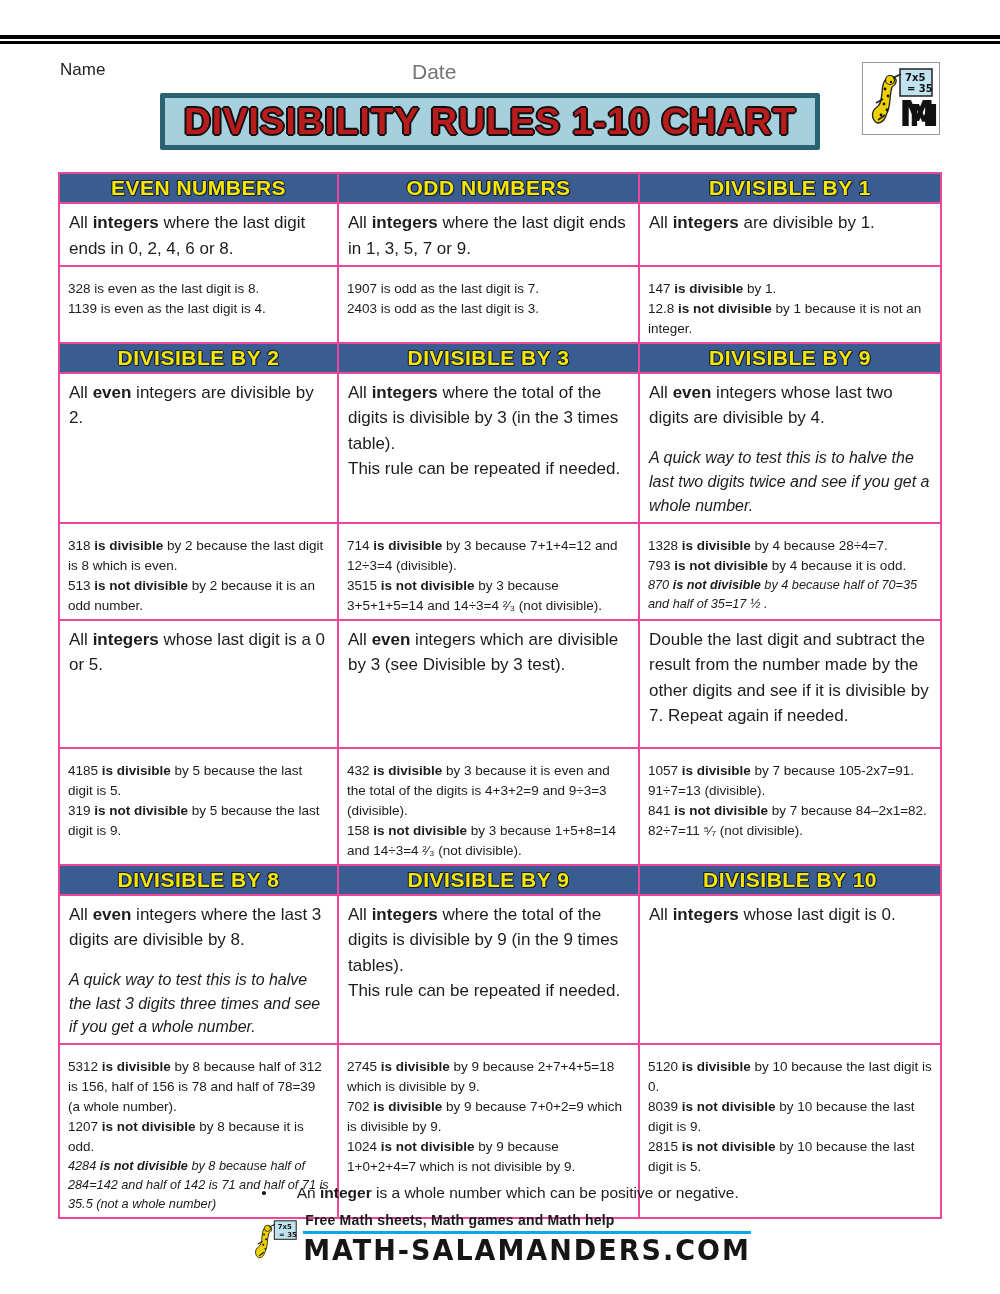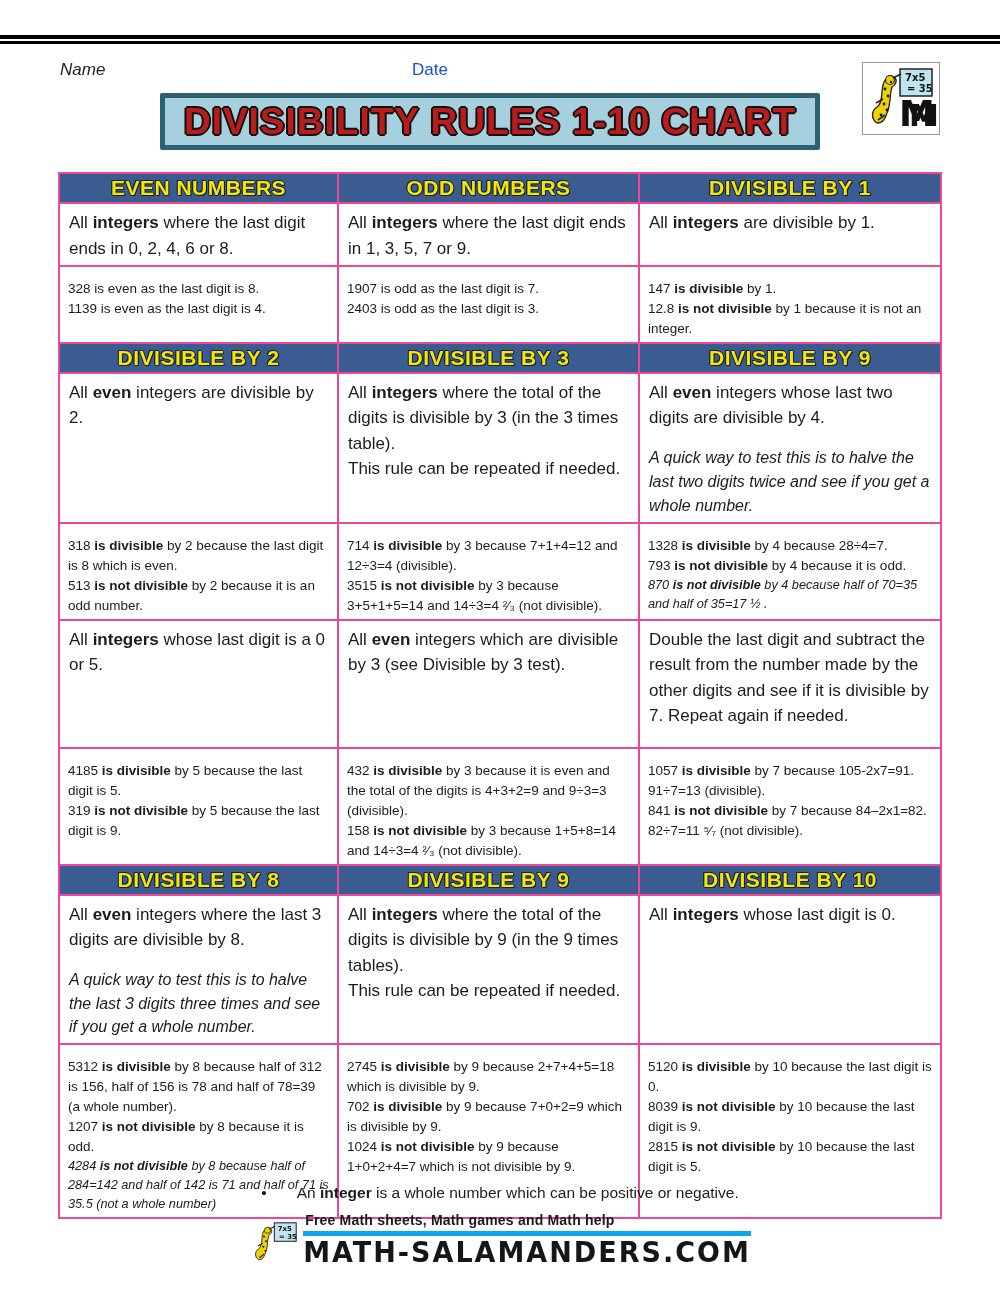--- a/index.html
+++ b/index.html
@@ -6,22 +6,22 @@
   body{
     width:1000px;height:1294px;position:relative;
     font-family:"Liberation Sans","DejaVu Sans",sans-serif;
     color:#1c1c1c;
   }
   
   .top-rule{
     position:absolute;left:0;top:35px;width:1000px;height:9px;
     background:linear-gradient(#000 0 4px,#fff 4px 6px,#000 6px 9px);
   }
-  .name-label{position:absolute;left:60px;top:60px;font-size:17px;color:#222;font-style:italic;}
-  .date-label{position:absolute;left:412px;top:60px;font-size:17px;color:#1d4ed8;}
+  .name-label{position:absolute;left:60px;top:60px;font-size:17px;color:#222;}
+  .date-label{position:absolute;left:412px;top:60px;font-size:21px;color:#737373;}
 
   .title-banner{
     position:absolute;left:160px;top:93px;width:650px;height:47px;
     background:#a6d0de;border:5px solid #2b6272;border-radius:2px;
     display:flex;align-items:center;justify-content:center;
   }
   .title-banner span{
     font-size:37px;font-weight:bold;letter-spacing:1px;color:#b91c1c;
     text-shadow:-2px 0 #111,2px 0 #111,0 -2px #111,0 2px #111,
                 -1px -1px #111,1px 1px #111,-1px 1px #111,1px -1px #111;
@@ -65,21 +65,21 @@
     font-size:15.5px;
   }
   .footer-logo{
     position:absolute;left:0;top:1212px;width:1000px;
     display:flex;justify-content:center;
   }
   .footer-logo .inner{display:flex;align-items:flex-end;gap:2px;}
   .footer-text{display:flex;flex-direction:column;}
   .tagline{
     font-size:14px;font-weight:bold;color:#1a1a1a;letter-spacing:.2px;
-    border-bottom:5px solid #0ea5e9;padding:0 4px 3px 2px;
+    border-bottom:3px solid #0ea5e9;padding:0 4px 3px 2px;
   }
   .sitename{
     font-family:"DejaVu Sans",sans-serif;font-weight:bold;font-size:27px;
     letter-spacing:2px;color:#161616;margin-top:1px;transform:scaleY(1.05);
     white-space:nowrap;
   }
   b{font-weight:bold;}
 </style>
 </head>
 <body>

